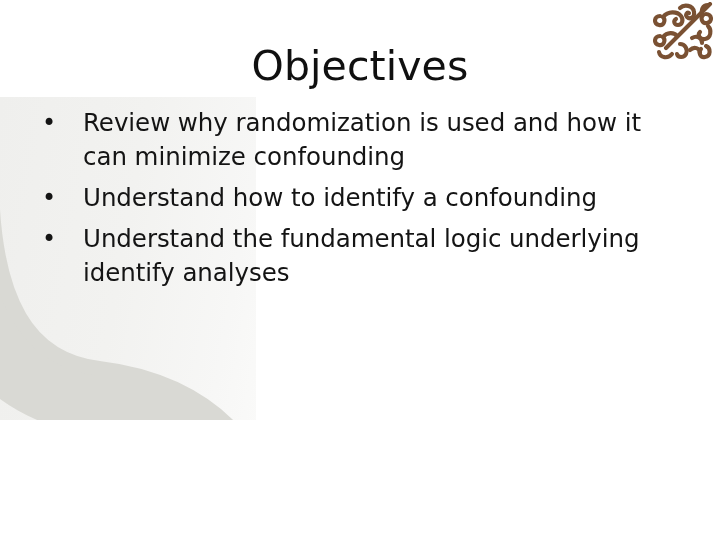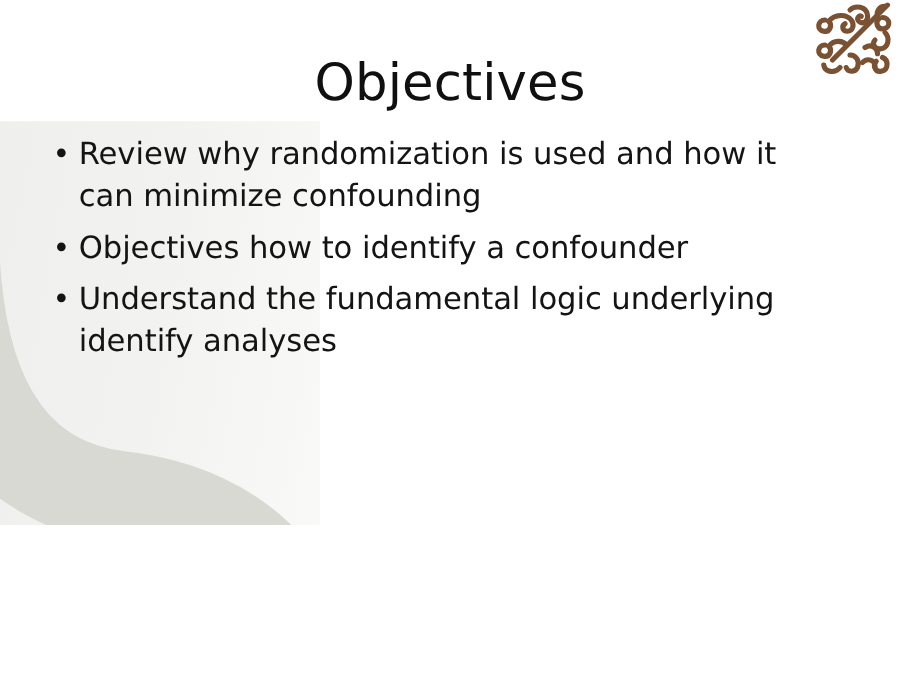--- a/index.html
+++ b/index.html
@@ -89,20 +89,21 @@
     box-sizing: border-box;
   }
 
   .bullet-text {
     flex: 1 1 auto;
     font-size: 24.5px;
     line-height: 34px;
     color: #141414;
     letter-spacing: -0.05px;
     max-width: 566px;
+    margin-left: 20px;
   }
 </style>
 </head>
 <body>
 
 <div id="slide">
 
   <div class="left-panel"></div>
 
   <div class="scroll-art">
@@ -159,21 +160,21 @@
 
   <div class="bullets">
 
     <div class="bullet-row">
       <span class="bullet-mark">•</span>
       <span class="bullet-text">Review why randomization is used and how it can minimize confounding</span>
     </div>
 
     <div class="bullet-row">
       <span class="bullet-mark">•</span>
-      <span class="bullet-text">Objectives how to identify a confounder</span>
+      <span class="bullet-text">Understand how to identify a confounding</span>
     </div>
 
     <div class="bullet-row">
       <span class="bullet-mark">•</span>
       <span class="bullet-text">Understand the fundamental logic underlying identify analyses</span>
     </div>
 
   </div>
 
 </div>

